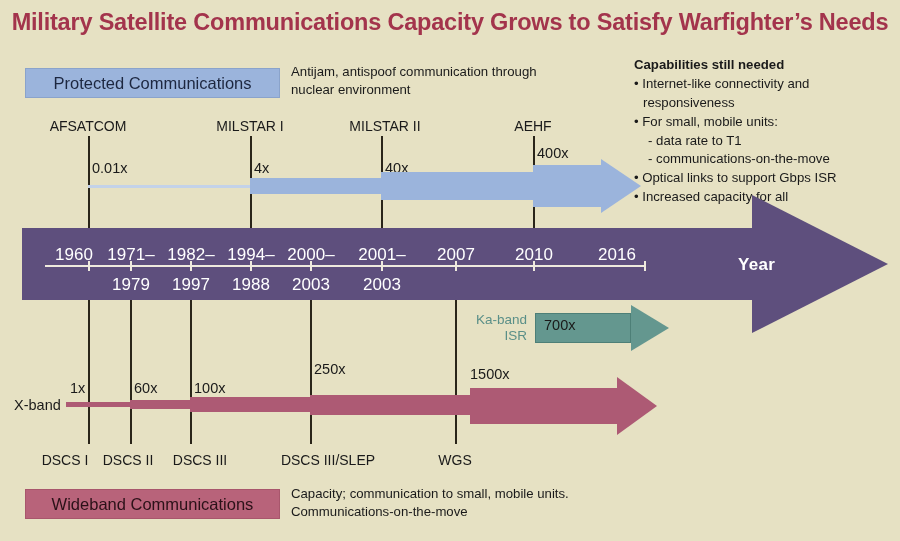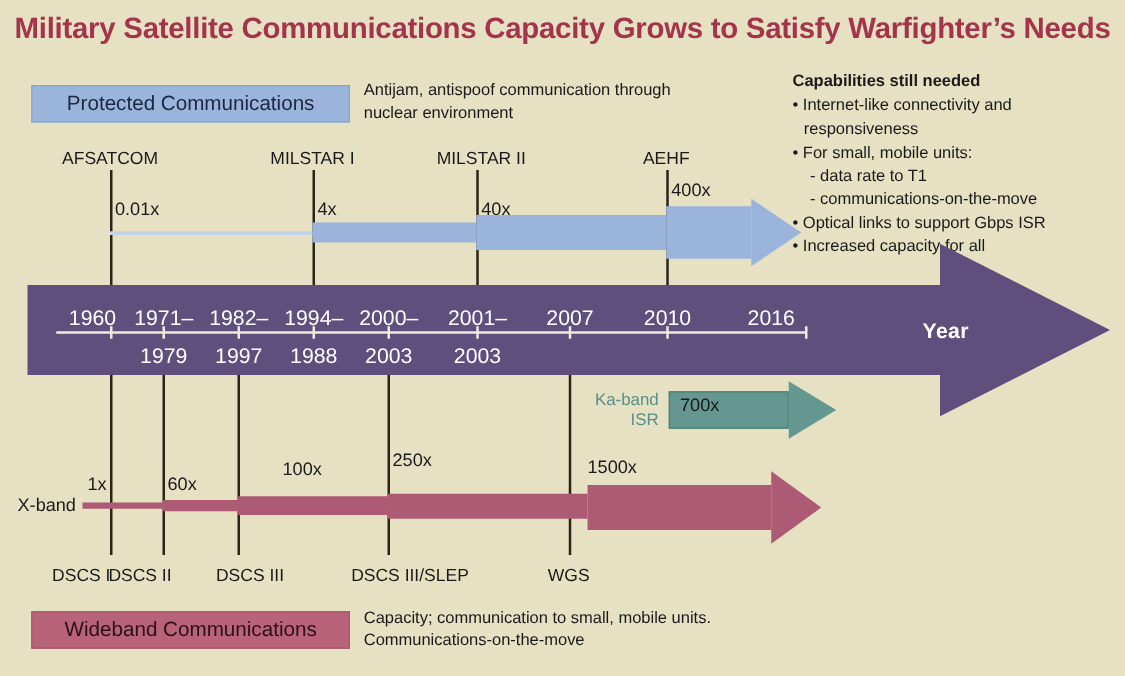--- a/index.html
+++ b/index.html
@@ -304,26 +304,26 @@
   <div id="xband-label">X-band</div>
   <div class="red-seg" style="left:66px;  top:402px; width:64px;  height:5px;"></div>
   <div class="red-seg" style="left:130px; top:400px; width:60px;  height:9px;"></div>
   <div class="red-seg" style="left:190px; top:397px; width:120px; height:15px;"></div>
   <div class="red-seg" style="left:310px; top:395px; width:160px; height:20px;"></div>
   <div class="red-seg" style="left:470px; top:388px; width:147px; height:36px;"></div>
   <div id="red-head" style="left:617px; top:377px;"></div>
 
   <div class="mult-label" style="left:70px;  top:380px;">1x</div>
   <div class="mult-label" style="left:134px; top:380px;">60x</div>
-  <div class="mult-label" style="left:194px; top:368px;margin-left:32px;">100x</div>
+  <div class="mult-label" style="left:194px; top:380px;">100x</div>
   <div class="mult-label" style="left:314px; top:361px;">250x</div>
   <div class="mult-label" style="left:470px; top:366px;">1500x</div>
 
   <div class="sat-label" style="left:65px;  top:452px;">DSCS I</div>
-  <div class="sat-label" style="left:112px; top:452px;">DSCS II</div>
+  <div class="sat-label" style="left:128px; top:452px;">DSCS II</div>
   <div class="sat-label" style="left:200px; top:452px;">DSCS III</div>
   <div class="sat-label" style="left:328px; top:452px;">DSCS III/SLEP</div>
   <div class="sat-label" style="left:455px; top:452px;">WGS</div>
 
   <div class="banner" id="banner-wideband">
     <span>Wideband Communications</span>
   </div>
   <div class="banner-note" id="note-wideband">
     <div>Capacity; communication to small, mobile units.</div>
     <div>Communications-on-the-move</div>

